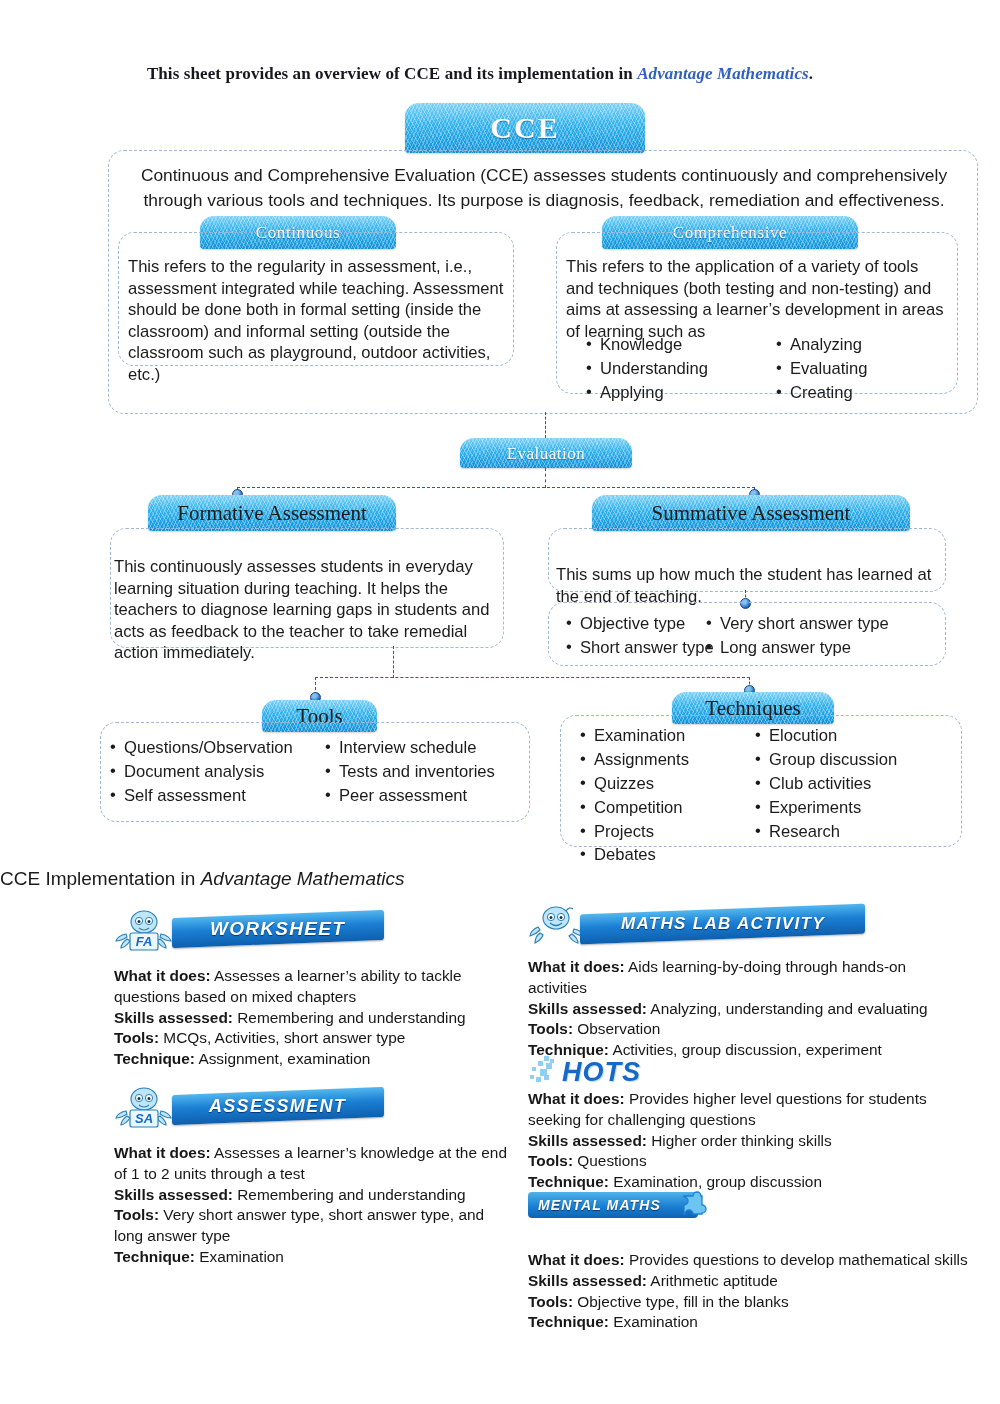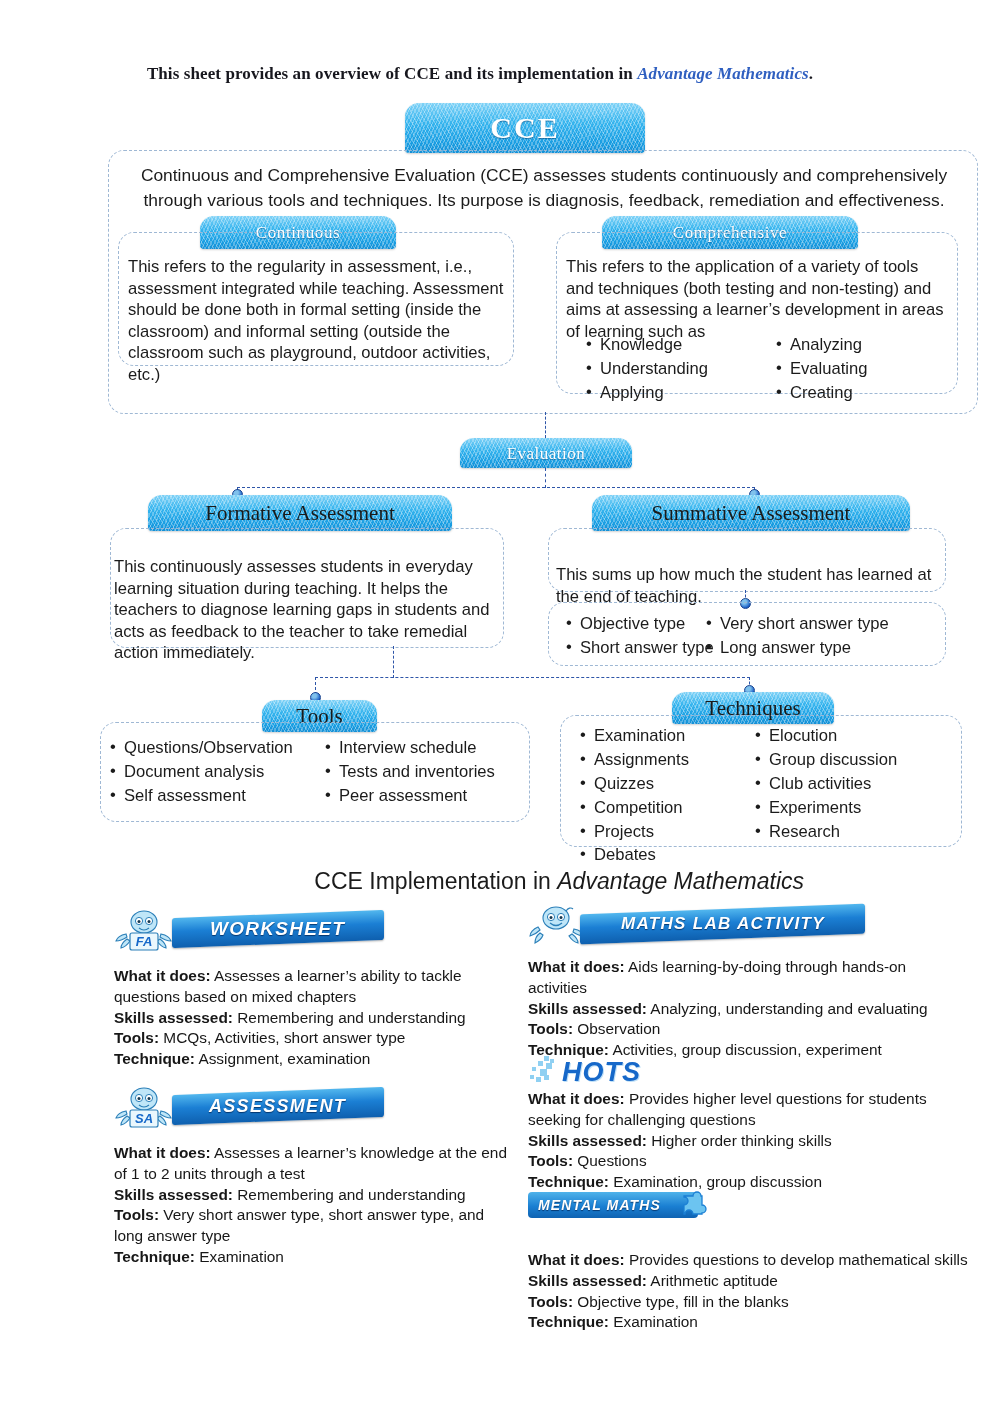--- a/index.html
+++ b/index.html
@@ -30,21 +30,21 @@
       linear-gradient(180deg,#7fd2f7 0%,#35b4ee 40%,#1a9fe3 78%,#1590d6 100%);
     box-shadow:0 1px 2px rgba(0,0,0,.18);
   }
   .badge.white-txt{color:#ffffff;text-shadow:0 1px 1px rgba(0,60,110,.55);}
   .badge.dark-txt{color:#1a1a1a;}
 
   #badge-cce{left:405px;top:103px;width:240px;height:50px;font-size:30px;font-weight:700;letter-spacing:2px;}
   #badge-continuous{left:200px;top:216px;width:196px;height:33px;font-size:17px;letter-spacing:.6px;}
   #badge-comprehensive{left:602px;top:216px;width:256px;height:33px;font-size:17px;letter-spacing:.6px;}
   #badge-evaluation{left:460px;top:438px;width:172px;height:30px;font-size:17px;letter-spacing:.5px;}
-  #badge-formative{left:148px;top:495px;width:304px;height:36px;font-size:21px;}
+  #badge-formative{left:148px;top:495px;width:248px;height:36px;font-size:21px;}
   #badge-summative{left:592px;top:495px;width:318px;height:36px;font-size:21px;}
   #badge-tools{left:262px;top:700px;width:115px;height:32px;font-size:21px;}
   #badge-techniques{left:672px;top:692px;width:162px;height:32px;font-size:21px;}
 
   
   .panel{
     border:1px dashed #9fb8d4;border-radius:16px;background:transparent;
   }
 
   #panel-cce{left:108px;top:150px;width:868px;height:262px;}
@@ -90,22 +90,22 @@
   .vline{border-left:1.6px dashed #2e55a8;}
   .hline{border-top:1.6px dashed #2e55a8;}
   .dot{
     width:9px;height:9px;border-radius:50%;
     background:radial-gradient(circle at 35% 30%,#7fc1ec 0 25%,#1f63c8 70%,#0d3f92 100%);
     border:1px solid #17428f;
   }
 
   
   #impl-title{
-    left:0;top:868px;width:804px;text-align:right;
-    font-size:23px;color:#1b1b1b;
+    left:0;top:868px;width:804px;text-align:left;
+    font-size:19px;color:#1b1b1b;
   }
   #impl-title .em{font-style:italic;}
 
   .blk{position:absolute;}
   .blk .lines{font-size:15.4px;line-height:1.35;color:#171717;}
   .blk .lines b{font-weight:700;}
 
   
   .ribbon-wrap{position:relative;height:46px;}
   .ribbon{

